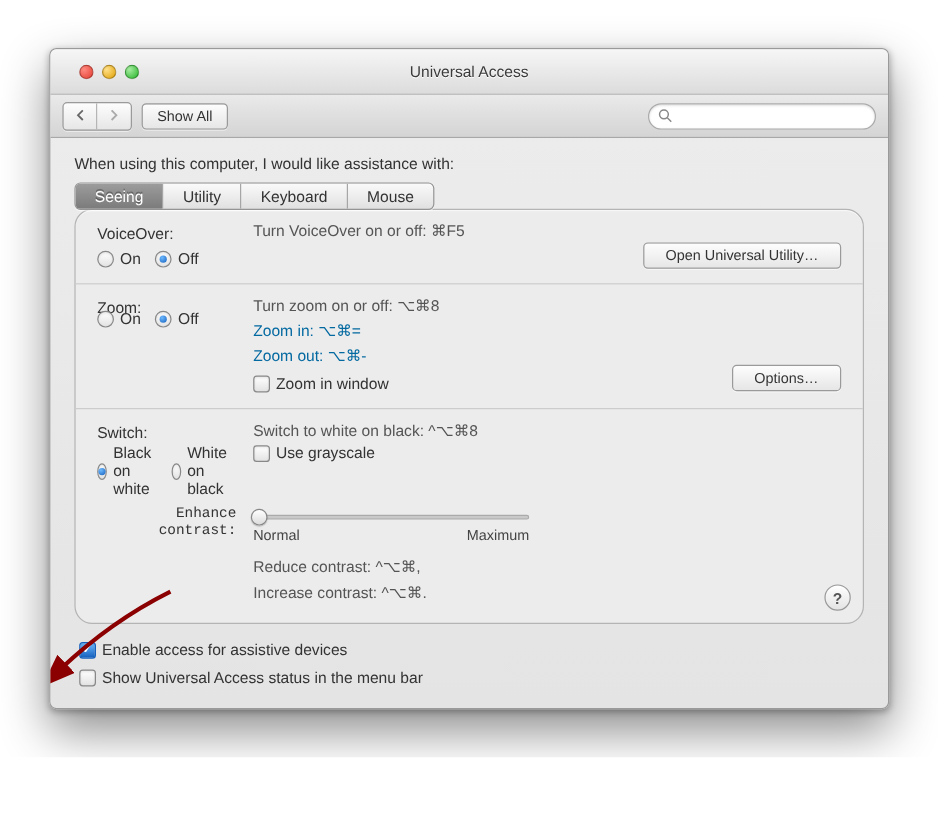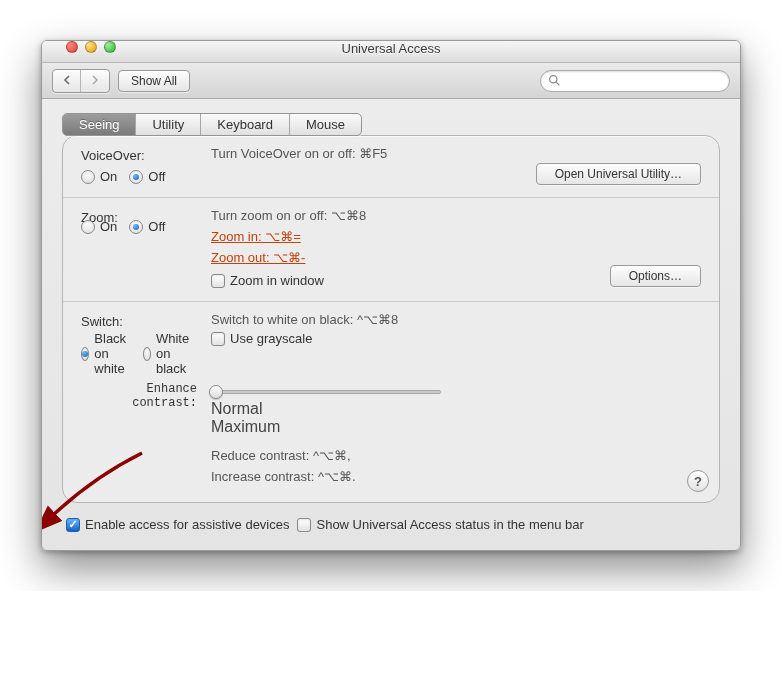--- a/index.html
+++ b/index.html
@@ -13,25 +13,25 @@
   .window {
     width: 700px;
     margin: 0 auto;
     background: linear-gradient(#ededed, #e4e4e4);
     border: 1px solid #9a9a9a;
     border-radius: 6px;
     box-shadow: 0 18px 40px rgba(0,0,0,0.45), 0 2px 6px rgba(0,0,0,0.3);
     overflow: hidden;
   }
   .titlebar {
-    height: 22px;
+    height: 38px;
     background: linear-gradient(#f6f6f6, #dcdcdc);
     border-bottom: 1px solid #b5b5b5;
     display: flex;
-    align-items: flex-start;
+    align-items: center;
     padding: 0 24px;
     position: relative;
   }
   .traffic { display: flex; gap: 7px; }
   .light { width: 12px; height: 12px; border-radius: 50%; border: 1px solid rgba(0,0,0,0.25); }
   .light.red { background: radial-gradient(circle at 30% 30%, #ff8a80, #e33e32); }
   .light.yellow { background: radial-gradient(circle at 30% 30%, #ffe08a, #e0a106); }
   .light.green { background: radial-gradient(circle at 30% 30%, #a6eca0, #27b52a); }
   .title {
     position: absolute;
@@ -141,21 +141,21 @@
     grid-template-columns: 120px 1fr 200px;
     gap: 0 10px;
     padding: 10px 18px 12px 18px;
     border-bottom: 1px solid #ccc;
     position: relative;
   }
   .section:last-of-type { border-bottom: none; }
   .seclabel { text-align: left; color: #333; padding-top: 2px; }
   .seccol { display: flex; flex-direction: column; gap: 6px; }
   .hint { color: #555; }
-  .dim { color: #c2410c; text-decoration: underline; }
+  .dim { color: #0369a1; }
   .radiogroup { display: flex; gap: 12px; align-items: center; margin-top: 6px; }
   .radiogroup-vert { display: flex; flex-direction: row; gap: 4px; }
   .radio, .check { display: flex; align-items: center; gap: 5px; cursor: default; }
   .radio-dot {
     width: 14px; height: 14px;
     border-radius: 50%;
     border: 1px solid #888;
     background: linear-gradient(#fff, #e3e3e3);
     display: inline-flex;
     align-items: center;
@@ -219,23 +219,22 @@
     border-radius: 50%;
     background: linear-gradient(#fff, #dcdcdc);
     border: 1px solid #888;
     transform: translate(-50%, -50%);
     box-shadow: 0 1px 1px rgba(0,0,0,0.2);
   }
   .slider-labels {
     display: flex;
     justify-content: space-between;
     width: 230px;
-    font-size: 16px;
+    font-size: 12px;
     color: #444;
-    flex-direction: column;
   }
   .contrast-row { display: grid; grid-template-columns: 120px 1fr; padding: 0 18px 6px 18px; align-items: start; gap: 0 10px;}
   .contrast-row .seclabel { text-align: right; padding-right: 4px; font-size: 12px; font-family: Liberation Mono, monospace;}
   .help {
     position: absolute;
     right: 10px;
     bottom: 10px;
     width: 22px; height: 22px;
     border-radius: 50%;
     border: 1px solid #999;
@@ -243,21 +242,21 @@
     display: flex;
     align-items: center;
     justify-content: center;
     font-weight: bold;
     color: #555;
     cursor: default;
   }
   .footer {
     padding: 14px 4px 0 4px;
     display: flex;
-    flex-direction: row;
+    flex-direction: column;
     gap: 8px;
   }
   .arrow {
     position: absolute;
     pointer-events: none;
     z-index: 5;
   }
 </style>
 </head>
 <body>
@@ -290,20 +289,21 @@
     <div class="search-wrap">
       <svg class="search-icon" viewBox="0 0 16 16">
           <circle cx="6.5" cy="6.5" r="4.5" fill="none" stroke="currentColor" stroke-width="1.5"></circle>
           <line x1="10" y1="10" x2="14" y2="14" stroke="currentColor" stroke-width="1.5"></line>
         </svg>
       <input class="search" placeholder="" style="">
     </div>
   </div>
 
   <div class="content">
+    <div class="intro">When using this computer, I would like assistance with:</div>
 
     <div class="tabrow">
       <div class="tabseg">
         <div class="tab active">Seeing</div>
         <div class="tab">Utility</div>
         <div class="tab">Keyboard</div>
         <div class="tab">Mouse</div>
       </div>
     </div>
 

